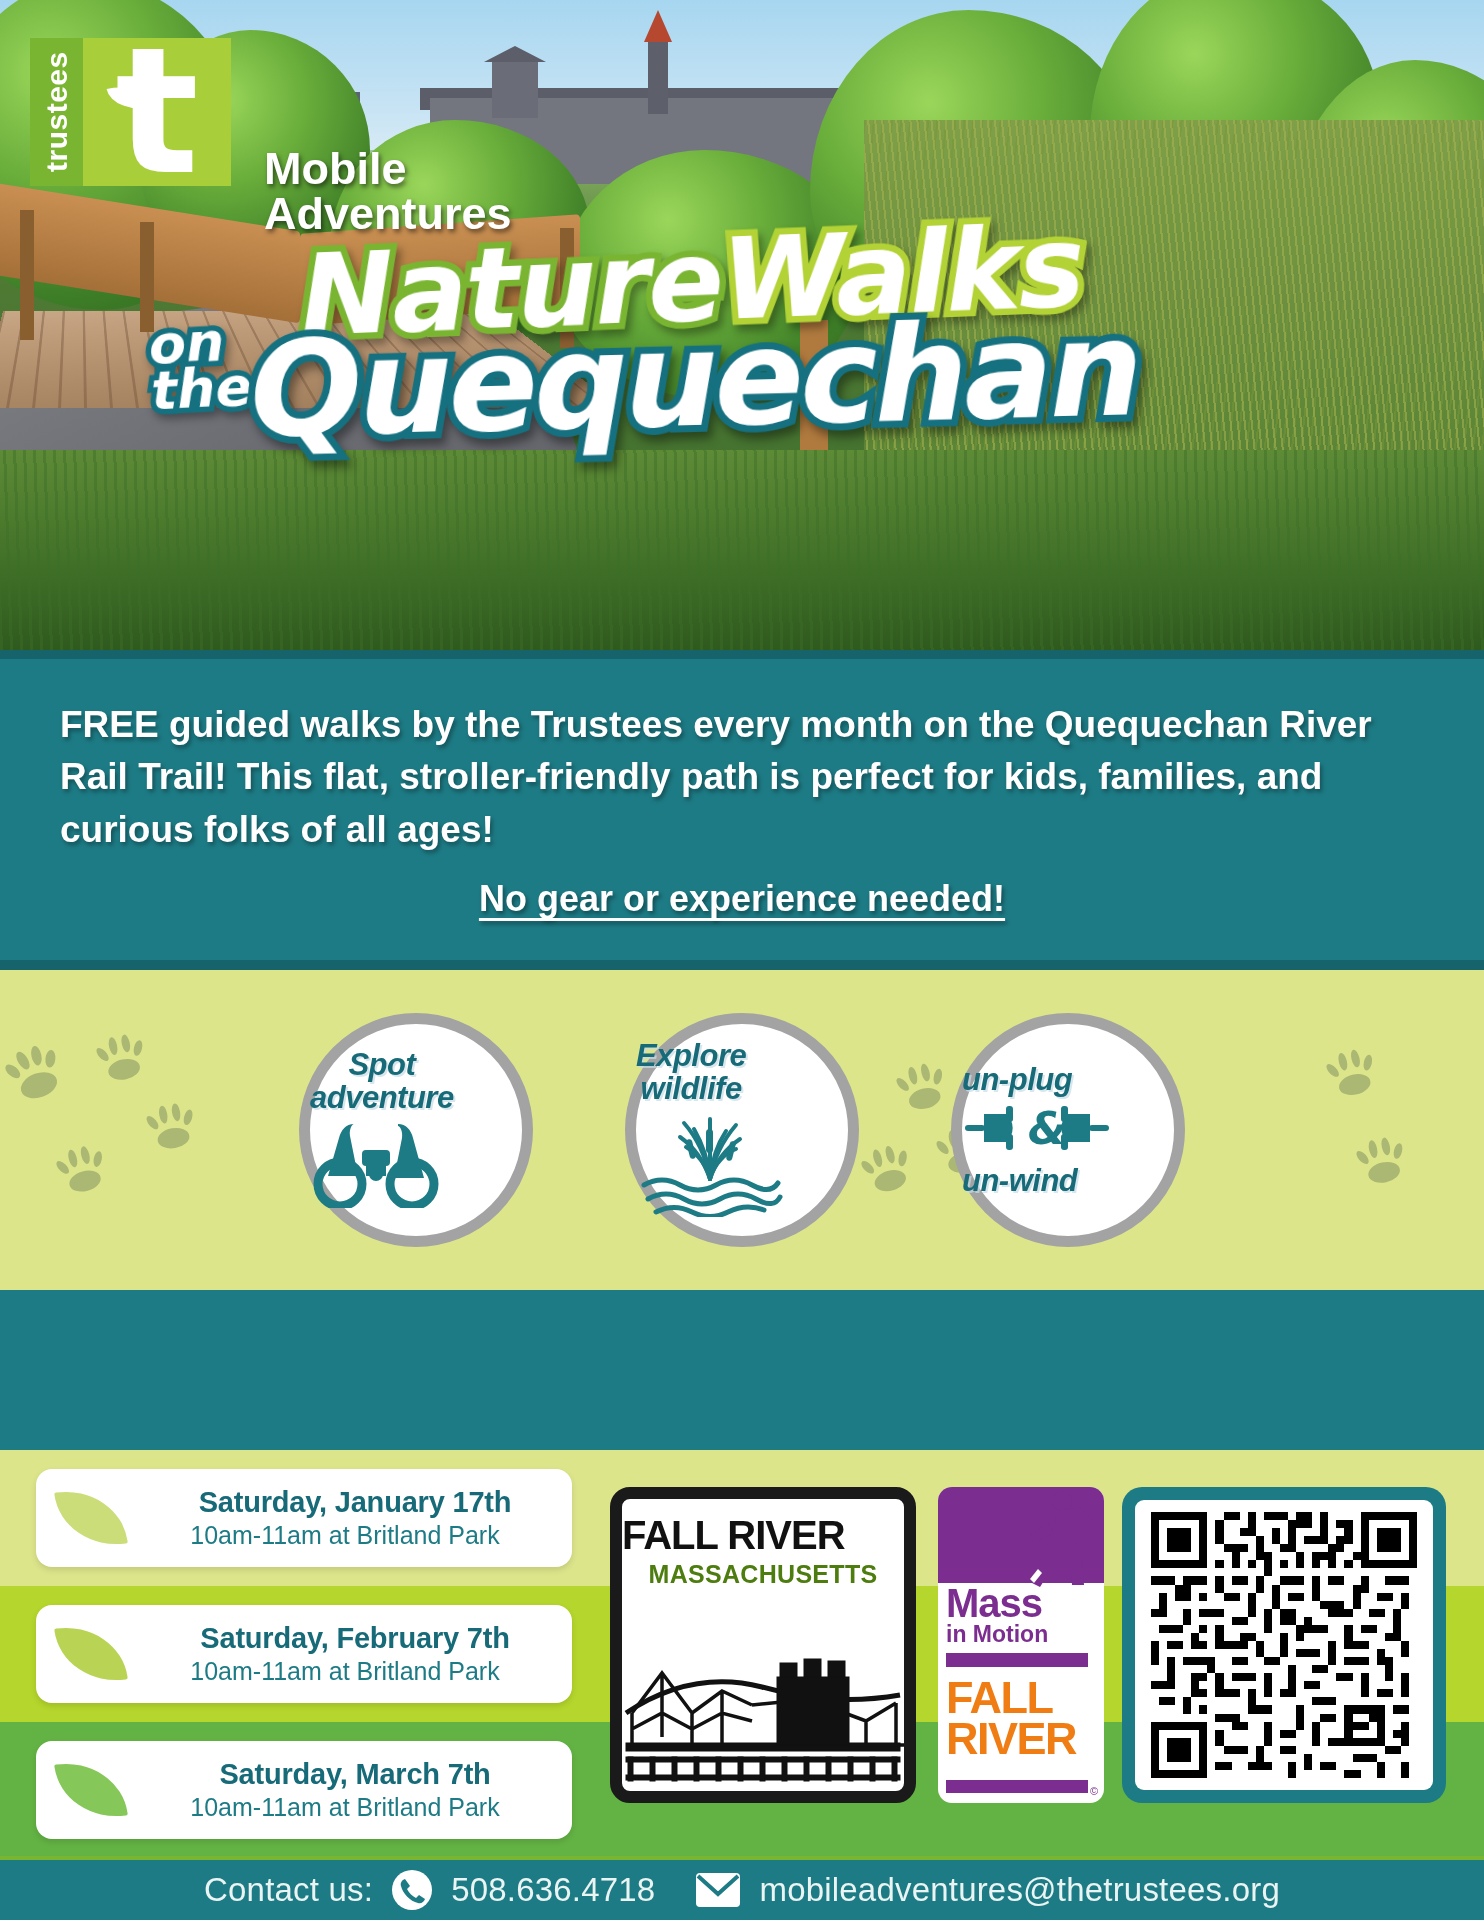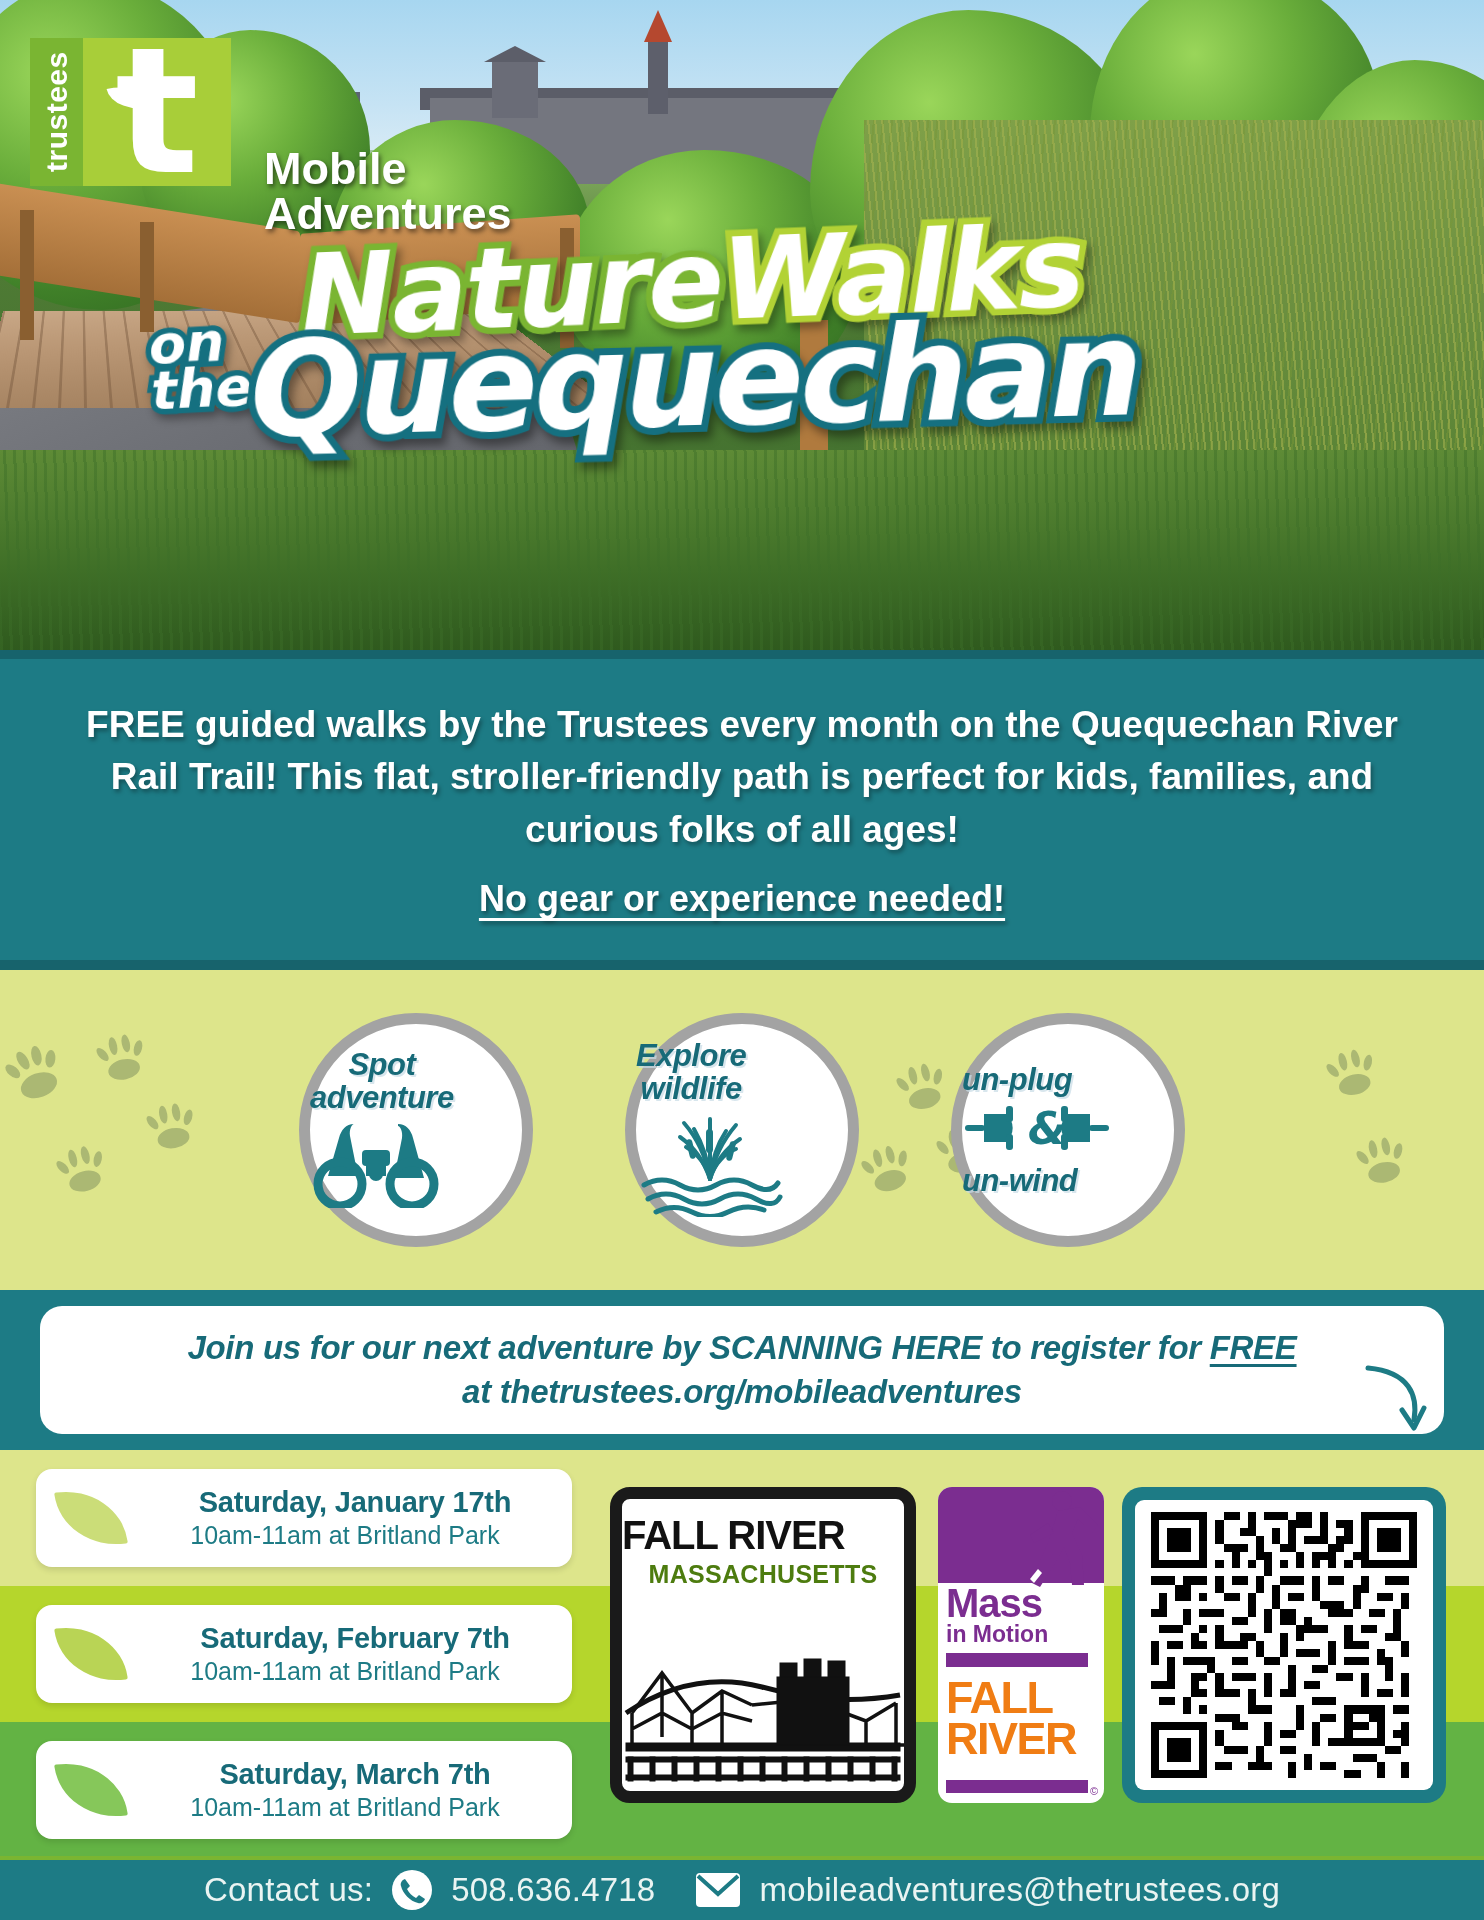--- a/index.html
+++ b/index.html
@@ -135,21 +135,21 @@
 
   
   .intro {
     position:absolute; left:0; top:650px; width:1484px; height:310px;
     background:#1d7b85; border-top:9px solid #17636c;
     display:flex; flex-direction:column; align-items:center; justify-content:center;
     padding: 0 60px;
   }
   .intro p {
     color:#fff; font-size:37px; font-weight:bold; line-height:1.42;
-    text-align:center; text-shadow: 2px 3px 4px rgba(0,0,0,.35);
+    text-shadow: 2px 3px 4px rgba(0,0,0,.35);
   }
   .intro .nogear {
     margin-top:22px; font-size:36px; font-weight:bold; 
     text-decoration:underline; text-underline-offset:7px;
     color:#fff; text-shadow: 2px 3px 4px rgba(0,0,0,.4);
   }
 
   
   .badges {
     position:absolute; left:0; top:960px; width:1484px; height:330px;
@@ -479,30 +479,20 @@
           </g>
         </svg>
       </div>
       <div class="badge-label">
         <div>un-wind</div>
       </div>
     </div>
   </div>
 
   <div class="cta-band"></div>
-  <div class="cta">
-    <div class="cta-line"><span>Join us for our next adventure by SCANNING HERE to register for </span><span class="u">FREE</span></div>
-    <div class="cta-line">at thetrustees.org/mobileadventures</div>
-    <div class="cta-arrow">
-      <svg width="70" height="74" viewBox="0 0 70 74">
-        <path d="M10 6 C52 10 60 34 56 58" stroke="#1d7b85" stroke-width="5" fill="none" stroke-linecap="round"></path>
-        <path d="M44 48 L56 66 L66 46" stroke="#1d7b85" stroke-width="5" fill="none" stroke-linecap="round" stroke-linejoin="round"></path>
-      </svg>
-    </div>
-  </div>
 
   <div class="datesect">
     <div class="band band1"></div>
     <div class="band band2"></div>
     <div class="band band3"></div>
 
     <div class="datecard dc1">
       <div class="leaf l1"></div>
       <div class="dc-text">
         <div class="dc-date">Saturday, January 17th</div>

